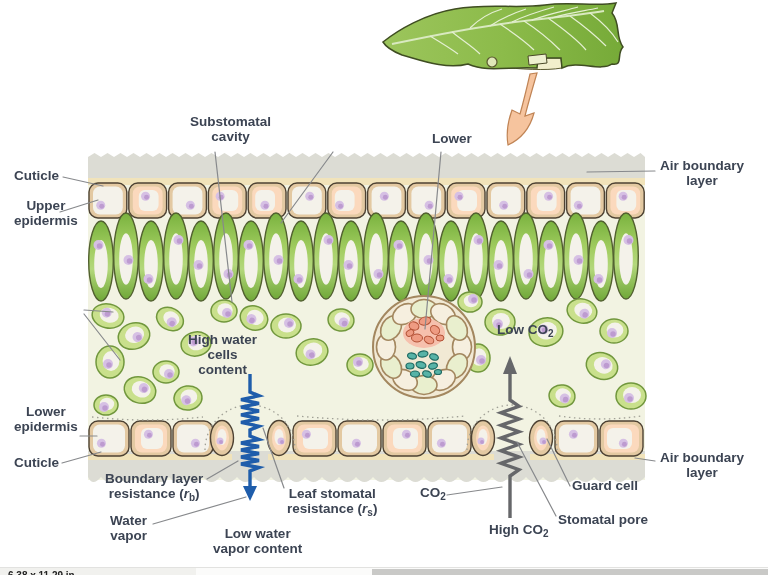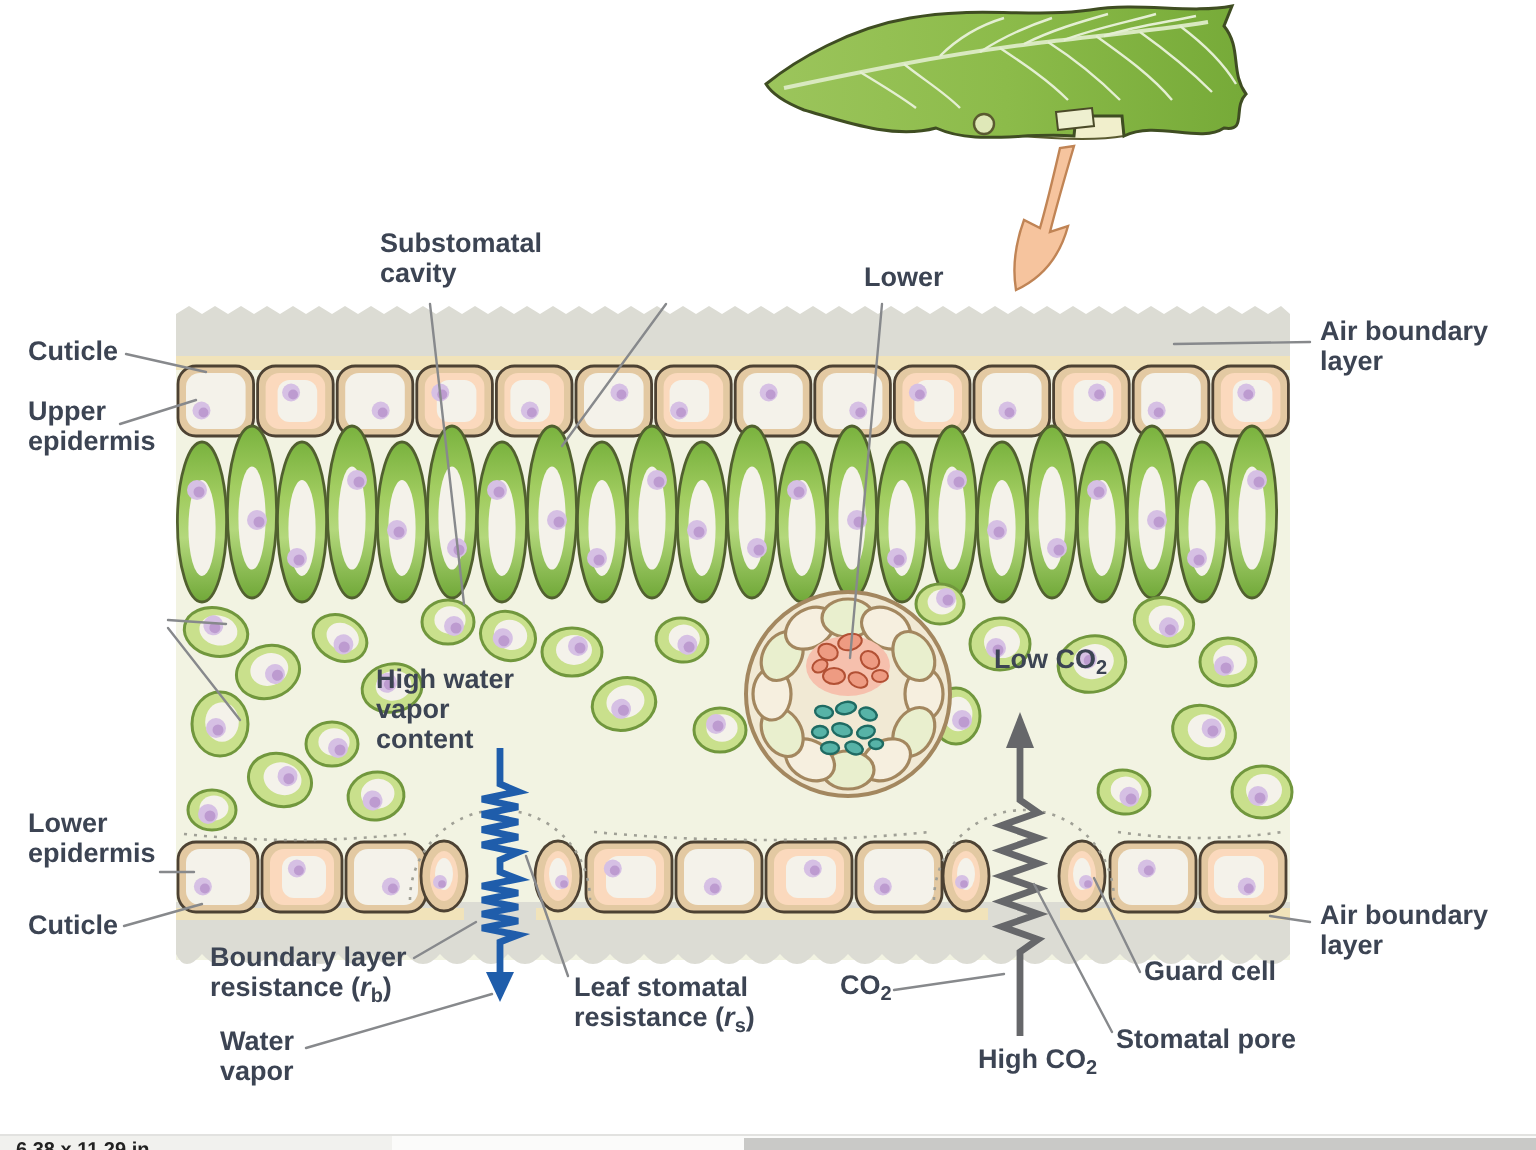--- a/index.html
+++ b/index.html
@@ -1,20 +1,20 @@
 <!DOCTYPE html>
 <html><head>
 <meta charset="utf-8">
 <style>
   html,body{margin:0;padding:0;background:#ffffff;}
   #page{position:relative;width:768px;height:575px;background:#ffffff;overflow:hidden;
         font-family:"Liberation Sans","DejaVu Sans",sans-serif;}
   #fig{position:absolute;left:0;top:0;}
   .lbl{position:absolute;font-size:13.5px;font-weight:bold;color:#3c4453;line-height:1.1;
-       white-space:pre-line;letter-spacing:0;}
+       white-space:pre-line;letter-spacing:0;text-align:center;}
   .lbl i{font-style:italic;}
   .lbl sub{font-size:10px;vertical-align:-3px;line-height:0;}
   #statusbar{position:absolute;left:0;top:567px;width:768px;height:8px;background:#fbfbfa;
              border-top:1px solid #e2e2e0;box-sizing:border-box;}
   #status-left{position:absolute;left:0;top:0;width:196px;height:8px;background:#f1f1ee;overflow:hidden;}
   #status-text{position:absolute;left:8px;top:2px;font-size:10px;font-weight:bold;color:#222;
                font-family:"Liberation Sans","DejaVu Sans",sans-serif;}
   #hscroll-thumb{position:absolute;left:372px;top:1px;width:396px;height:7px;background:#c9c9c7;}
 </style>
 </head>
@@ -511,29 +511,31 @@
 epidermis</div>
   <div class="lbl" style="left:14px;top:405px">Lower
 epidermis</div>
   <div class="lbl" style="left:14px;top:456px">Cuticle</div>
   <div class="lbl" style="left:190px;top:115px">Substomatal
 cavity</div>
   <div class="lbl" style="left:432px;top:132px">Lower</div>
   <div class="lbl" style="left:660px;top:159px">Air boundary
 layer</div>
   <div class="lbl" style="left:188px;top:333px">High water
-vapor
+cells
 content</div>
   <div class="lbl" style="left:497px;top:323px"><span>Low CO</span><sub>2</sub></div>
   <div class="lbl" style="left:660px;top:451px">Air boundary
 layer</div>
   <div class="lbl" style="left:287px;top:487px"><span>Leaf stomatal</span><br><span>resistance (</span><i>r</i><sub>s</sub><span>)</span></div>
   <div class="lbl" style="left:105px;top:472px"><span>Boundary layer</span><br><span>resistance (</span><i>r</i><sub>b</sub><span>)</span></div>
   <div class="lbl" style="left:110px;top:514px">Water
 vapor</div>
+  <div class="lbl" style="left:213px;top:527px">Low water
+vapor content</div>
   <div class="lbl" style="left:420px;top:486px"><span>CO</span><sub>2</sub></div>
   <div class="lbl" style="left:489px;top:523px"><span>High CO</span><sub>2</sub></div>
   <div class="lbl" style="left:572px;top:479px">Guard cell</div>
   <div class="lbl" style="left:558px;top:513px">Stomatal pore</div>
 
   <div id="statusbar">
     <div id="status-left">
       <span id="status-text">6.38 x 11.29 in</span>
     </div>
     <div id="hscroll-thumb"></div>

